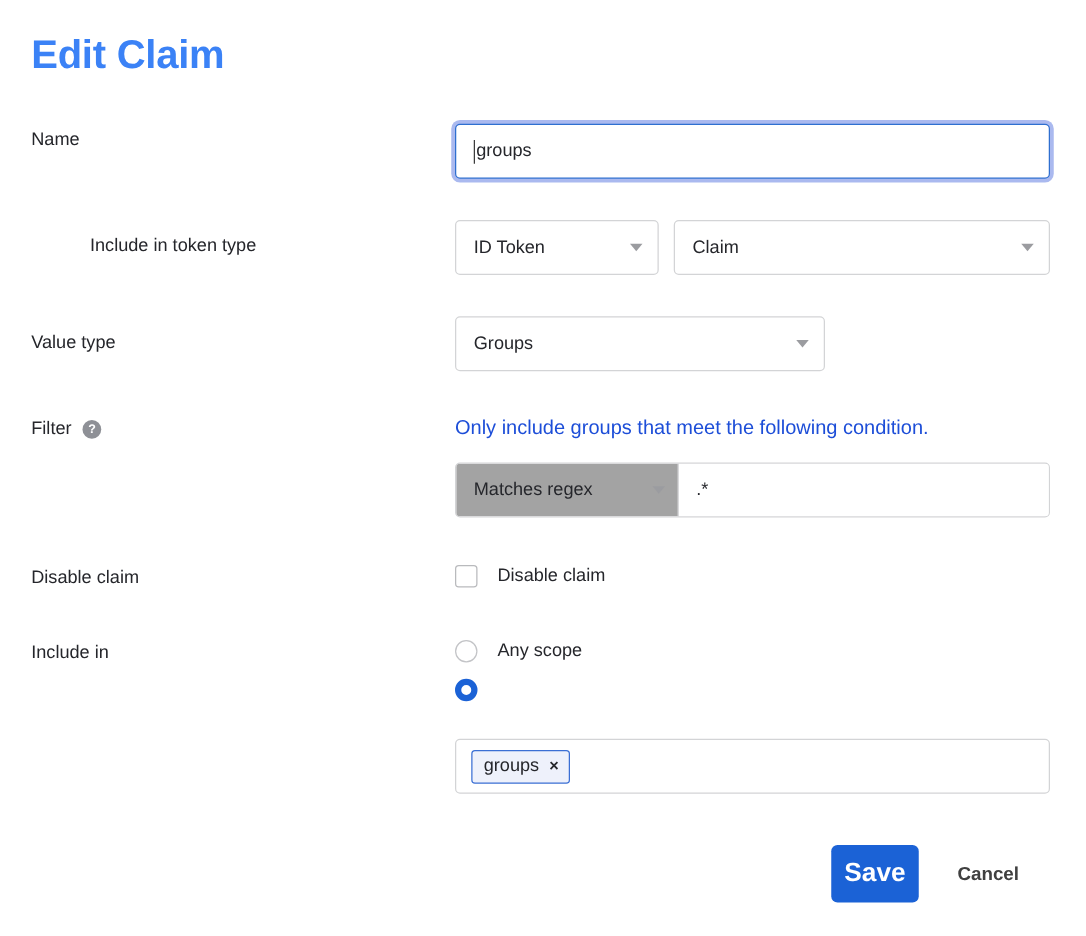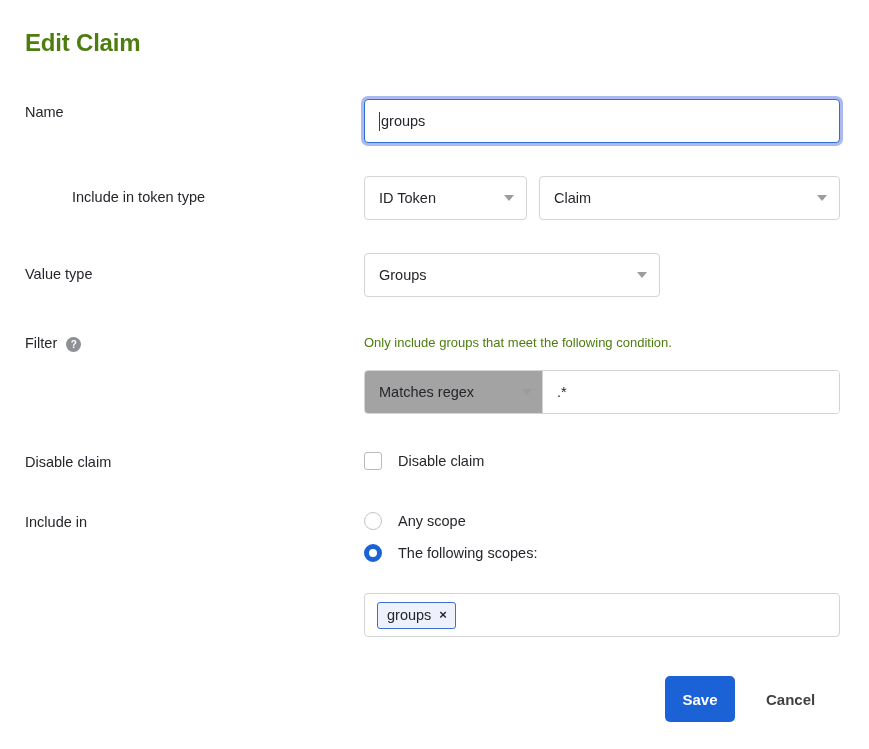--- a/index.html
+++ b/index.html
@@ -22,24 +22,24 @@
     position: relative;
     width: 869px;
     height: 749px;
     box-sizing: border-box;
   }
 
   .page-title {
     position: absolute;
     left: 25px;
     top: 26px;
-    font-size: 24px;
+    font-size: 32px;
     font-weight: bold;
     letter-spacing: -0.2px;
-    color: #4d7c0f;
+    color: #3b82f6;
     line-height: 34px;
   }
 
   
   .row {
     position: absolute;
     left: 0;
     width: 869px;
   }
   .row-label {
@@ -237,21 +237,21 @@
   }
 
   
   .save-button {
     box-sizing: border-box;
     background: #1b62d6;
     color: #ffffff;
     border: none;
     border-radius: 5px;
     font-family: "Liberation Sans", sans-serif;
-    font-size: 15px;
+    font-size: 21px;
     font-weight: bold;
     height: 46px;
     width: 70px;
     cursor: pointer;
     padding: 0;
   }
   .cancel-button {
     background: none;
     border: none;
     color: #404040;
@@ -301,21 +301,21 @@
         <span class="caret-down"></span>
       </div>
     </div>
   </div>
 
   <div class="row" style="top:333px;">
     <div class="row-label" style="top:0;">
       <span>Filter</span><span class="help-icon">?</span>
     </div>
     <div class="field-col" style="top:0;">
-      <div style="font-size:13px; color:#4d7c0f; line-height:20px;">Only include groups that meet the following condition.</div>
+      <div style="font-size:16px; color:#1d4ed8; line-height:20px;">Only include groups that meet the following condition.</div>
       <div class="combo" style="width:476px; margin-top:17px;">
         <div class="combo-select" style="width:178px;">
           <span>Matches regex</span>
           <span class="caret-down"></span>
         </div>
         <div class="combo-input" placeholder="">
           <span>.*</span>
         </div>
       </div>
     </div>
@@ -333,21 +333,20 @@
 
   <div class="row" style="top:511px;">
     <div class="row-label" style="top:1px;">Include in</div>
     <div class="field-col" style="top:0;">
       <div class="radio-line">
         <span class="radio-circle"></span>
         <span class="radio-label">Any scope</span>
       </div>
       <div class="radio-line" style="margin-top:12px;">
         <span class="radio-circle selected"></span>
-        <span class="radio-label">The following scopes:</span>
       </div>
       <div class="chip-box" style="width:476px; margin-top:30px;">
         <span class="chip">
           <span>groups</span>
           <span class="chip-remove">×</span>
         </span>
       </div>
     </div>
   </div>
 

